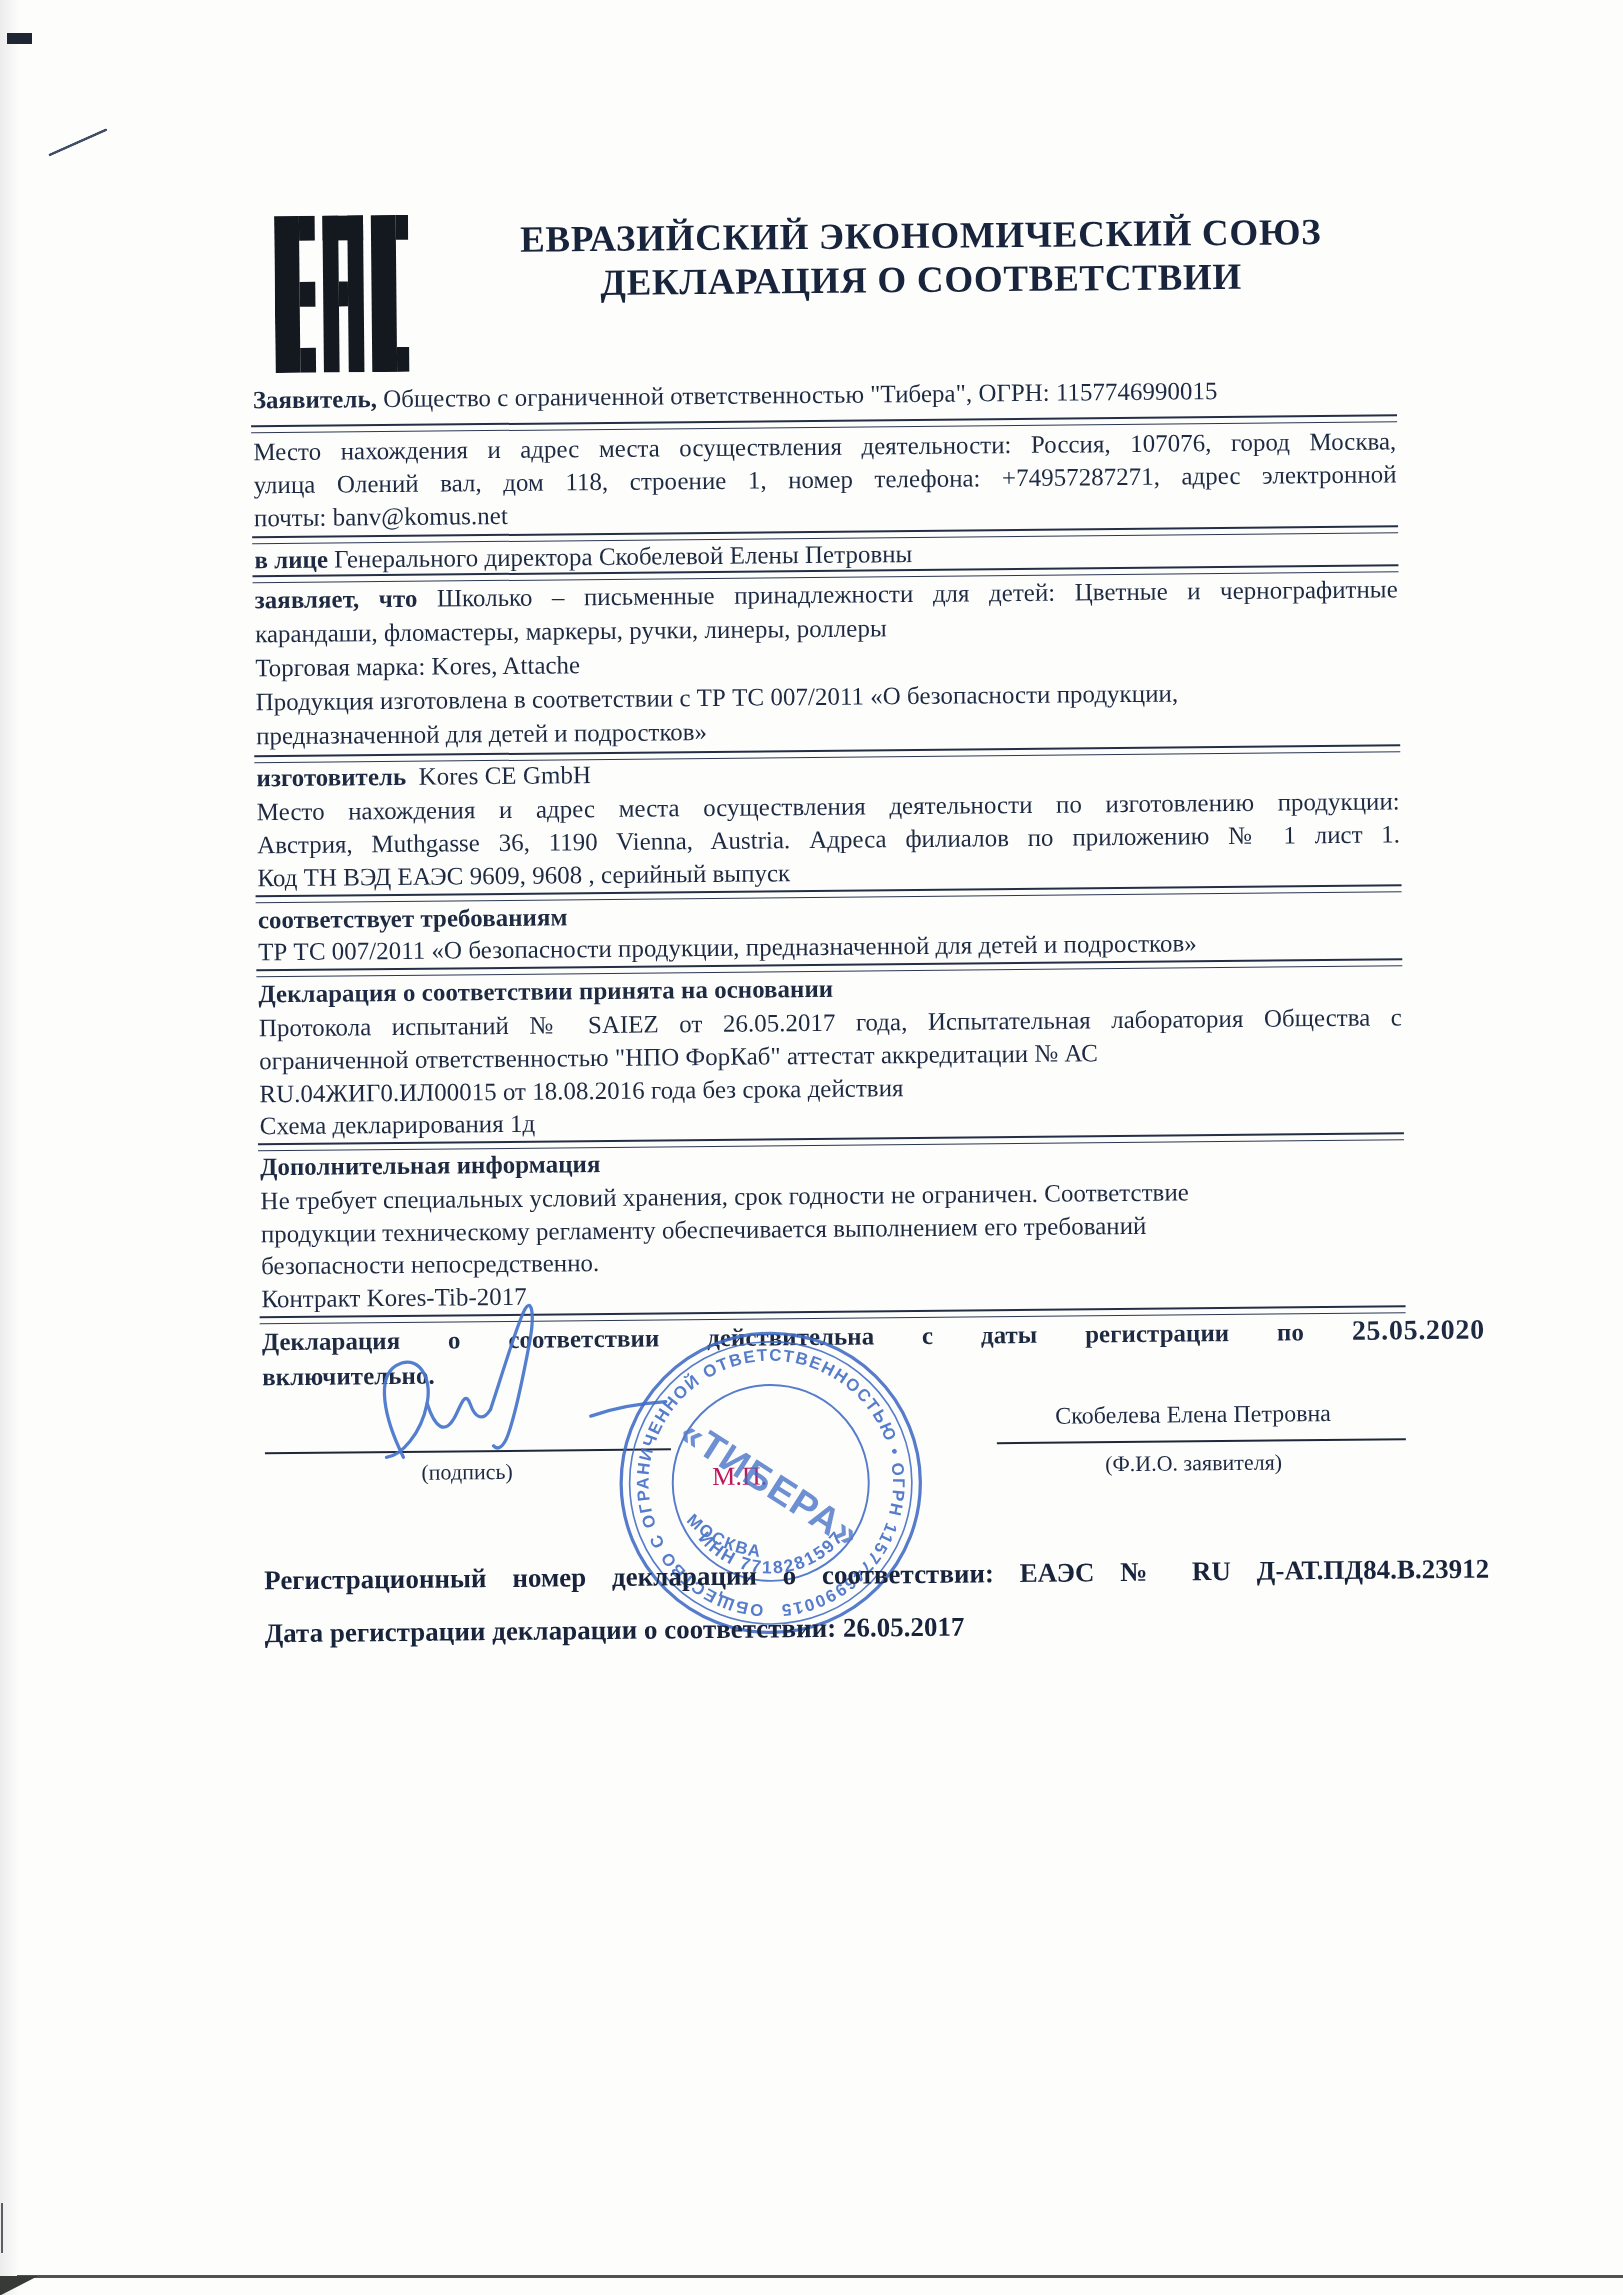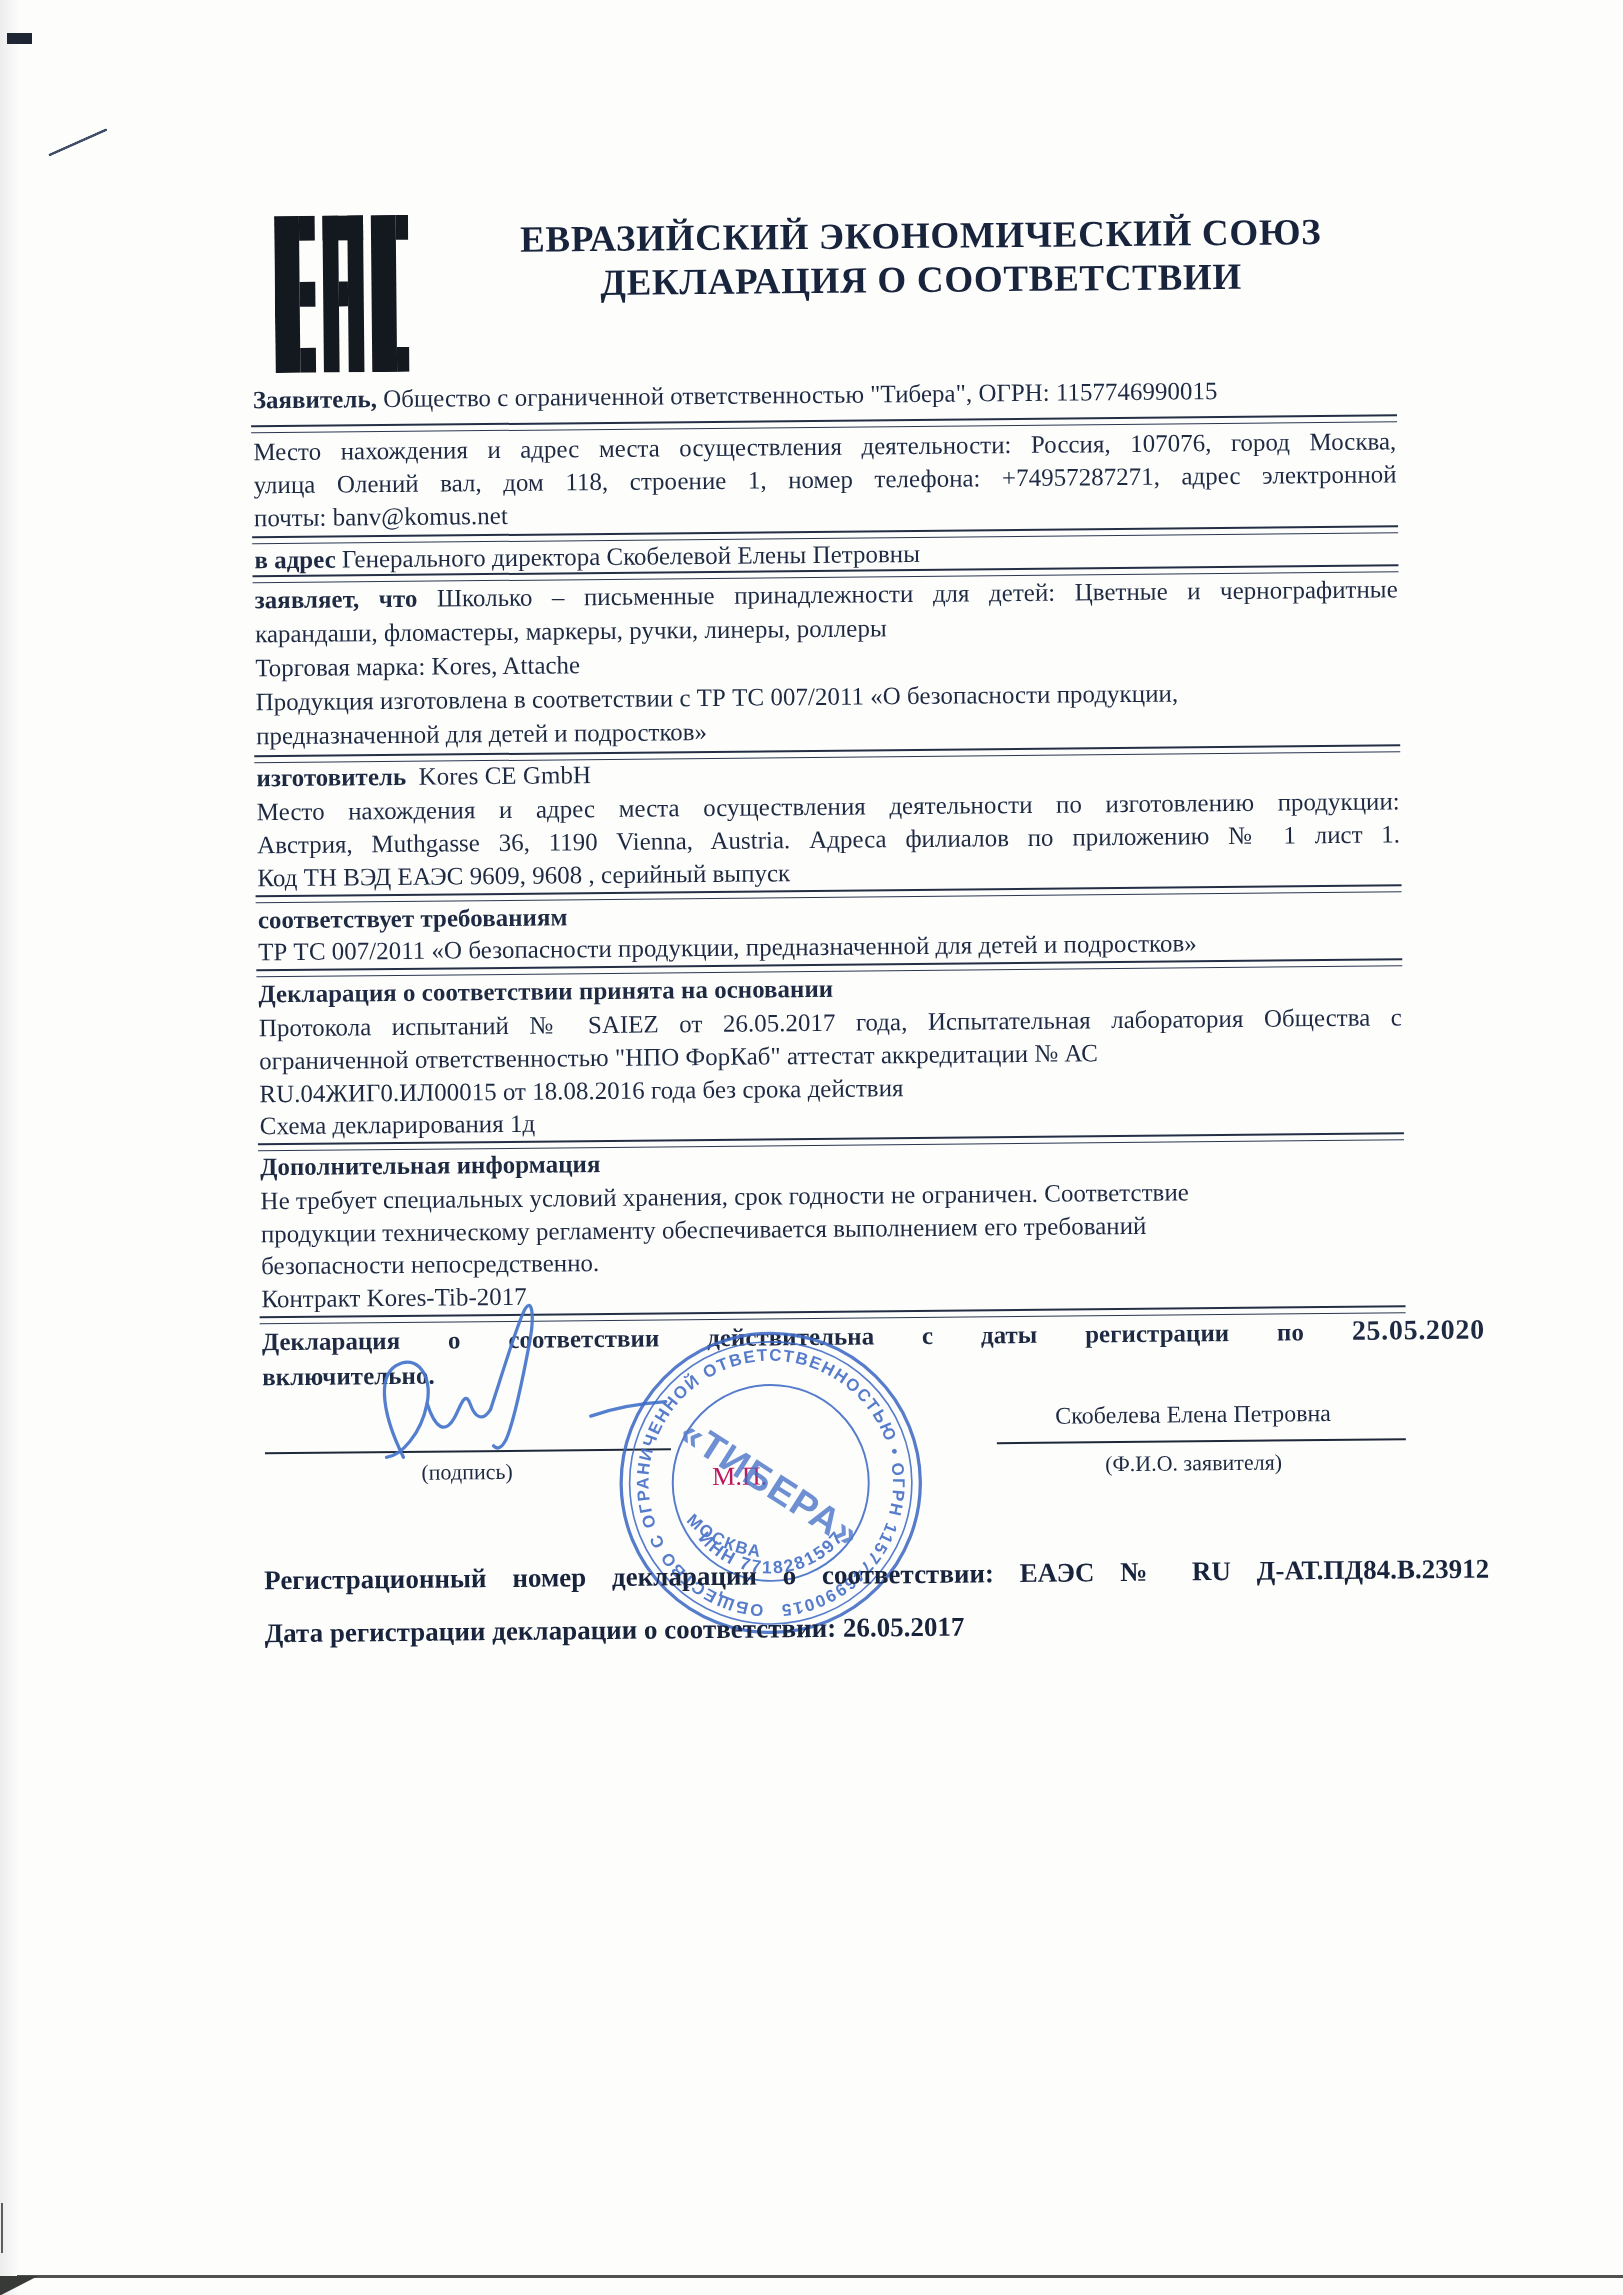--- a/index.html
+++ b/index.html
@@ -68,21 +68,21 @@
   </div>
 
   <div class="line" style="top:378px"><span class="b">Заявитель,</span><span> Общество с ограниченной ответственностью "Тибера", ОГРН: 1157746990015</span></div>
   <div class="rule" style="top:420px"></div>
 
   <div class="line fill" style="top:430px">Место нахождения и адрес места осуществления деятельности: Россия, 107076, город Москва,</div>
   <div class="line fill" style="top:463px">улица Олений вал, дом 118, строение 1, номер телефона: +74957287271, адрес электронной</div>
   <div class="line" style="top:496px">почты: banv@komus.net</div>
   <div class="rule" style="top:531px"></div>
 
-  <div class="line" style="top:538px"><span class="b">в адрес</span><span> Генерального директора Скобелевой Елены Петровны</span></div>
+  <div class="line" style="top:538px"><span class="b">в лице</span><span> Генерального директора Скобелевой Елены Петровны</span></div>
   <div class="rule" style="top:570px"></div>
 
   <div class="line fill" style="top:578px"><span class="b">заявляет, что</span><span> Школько – письменные принадлежности для детей: Цветные и чернографитные</span></div>
   <div class="line" style="top:612px">карандаши, фломастеры, маркеры, ручки, линеры, роллеры</div>
   <div class="line" style="top:646px">Торговая марка: Kores, Attache</div>
   <div class="line" style="top:680px">Продукция изготовлена в соответствии с ТР ТС 007/2011 «О безопасности продукции,</div>
   <div class="line" style="top:714px">предназначенной для детей и подростков»</div>
   <div class="rule" style="top:750px"></div>
 
   <div class="line" style="top:756px"><span class="b">изготовитель</span><span style="white-space:pre">  Kores CE GmbH</span></div>

